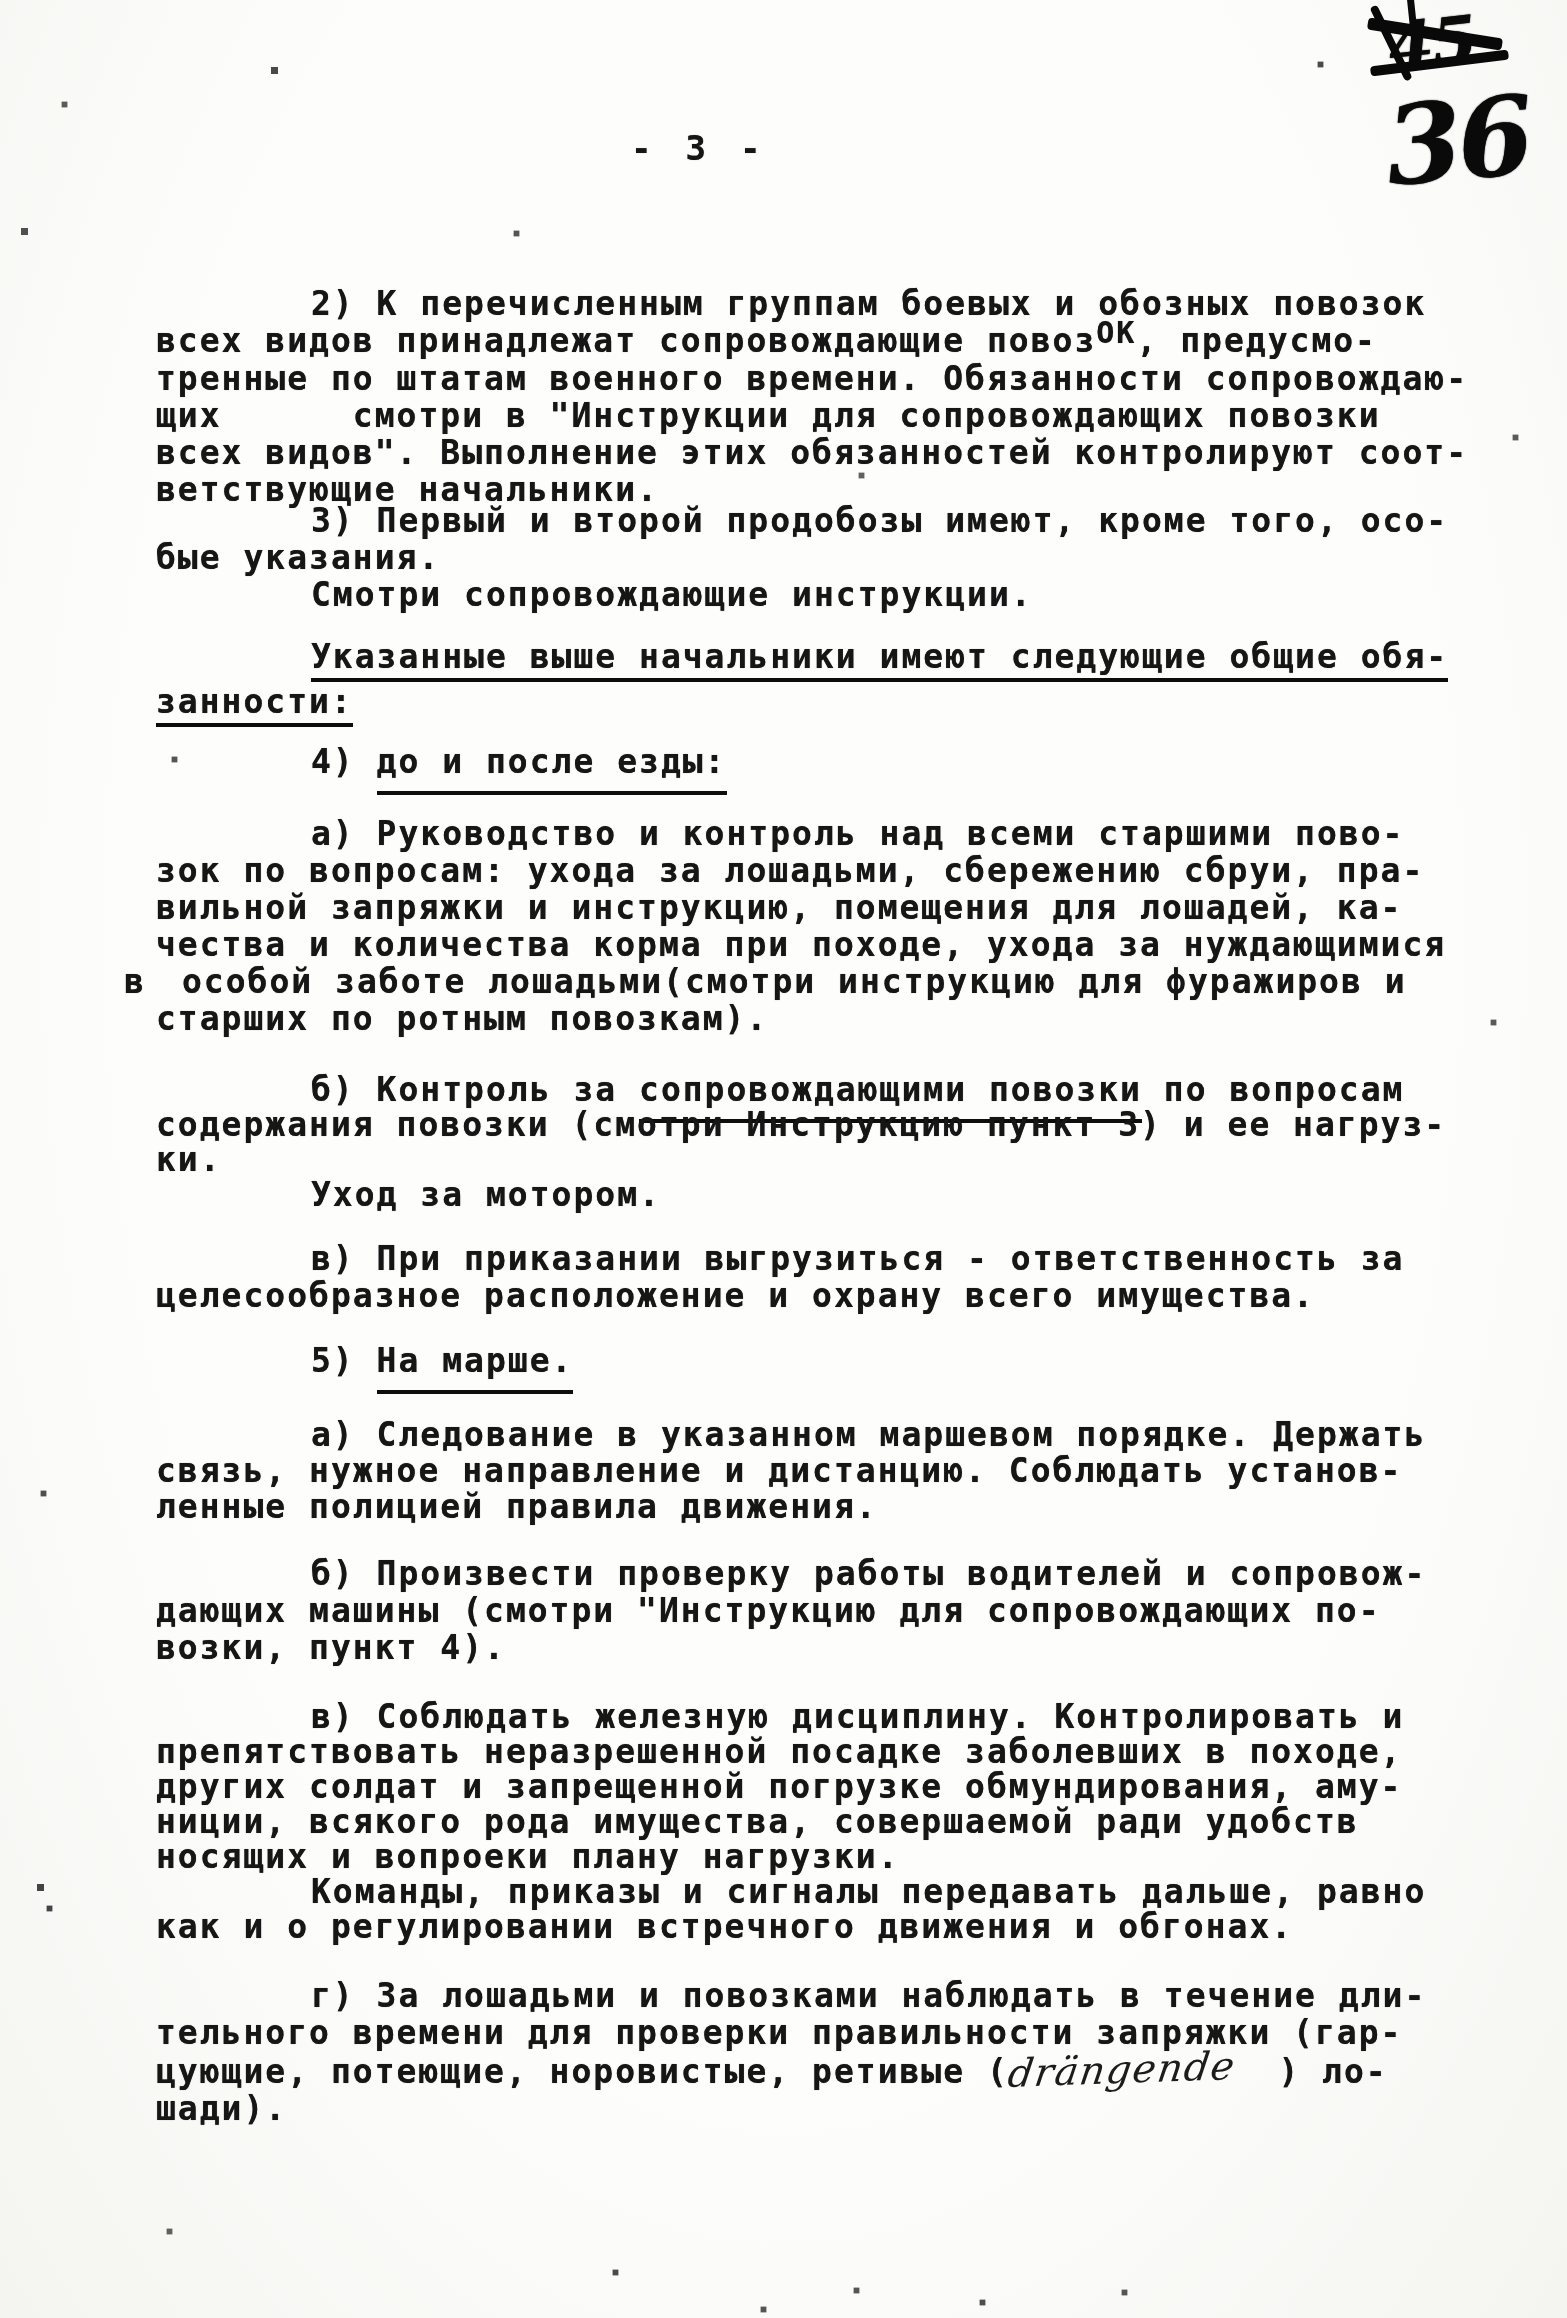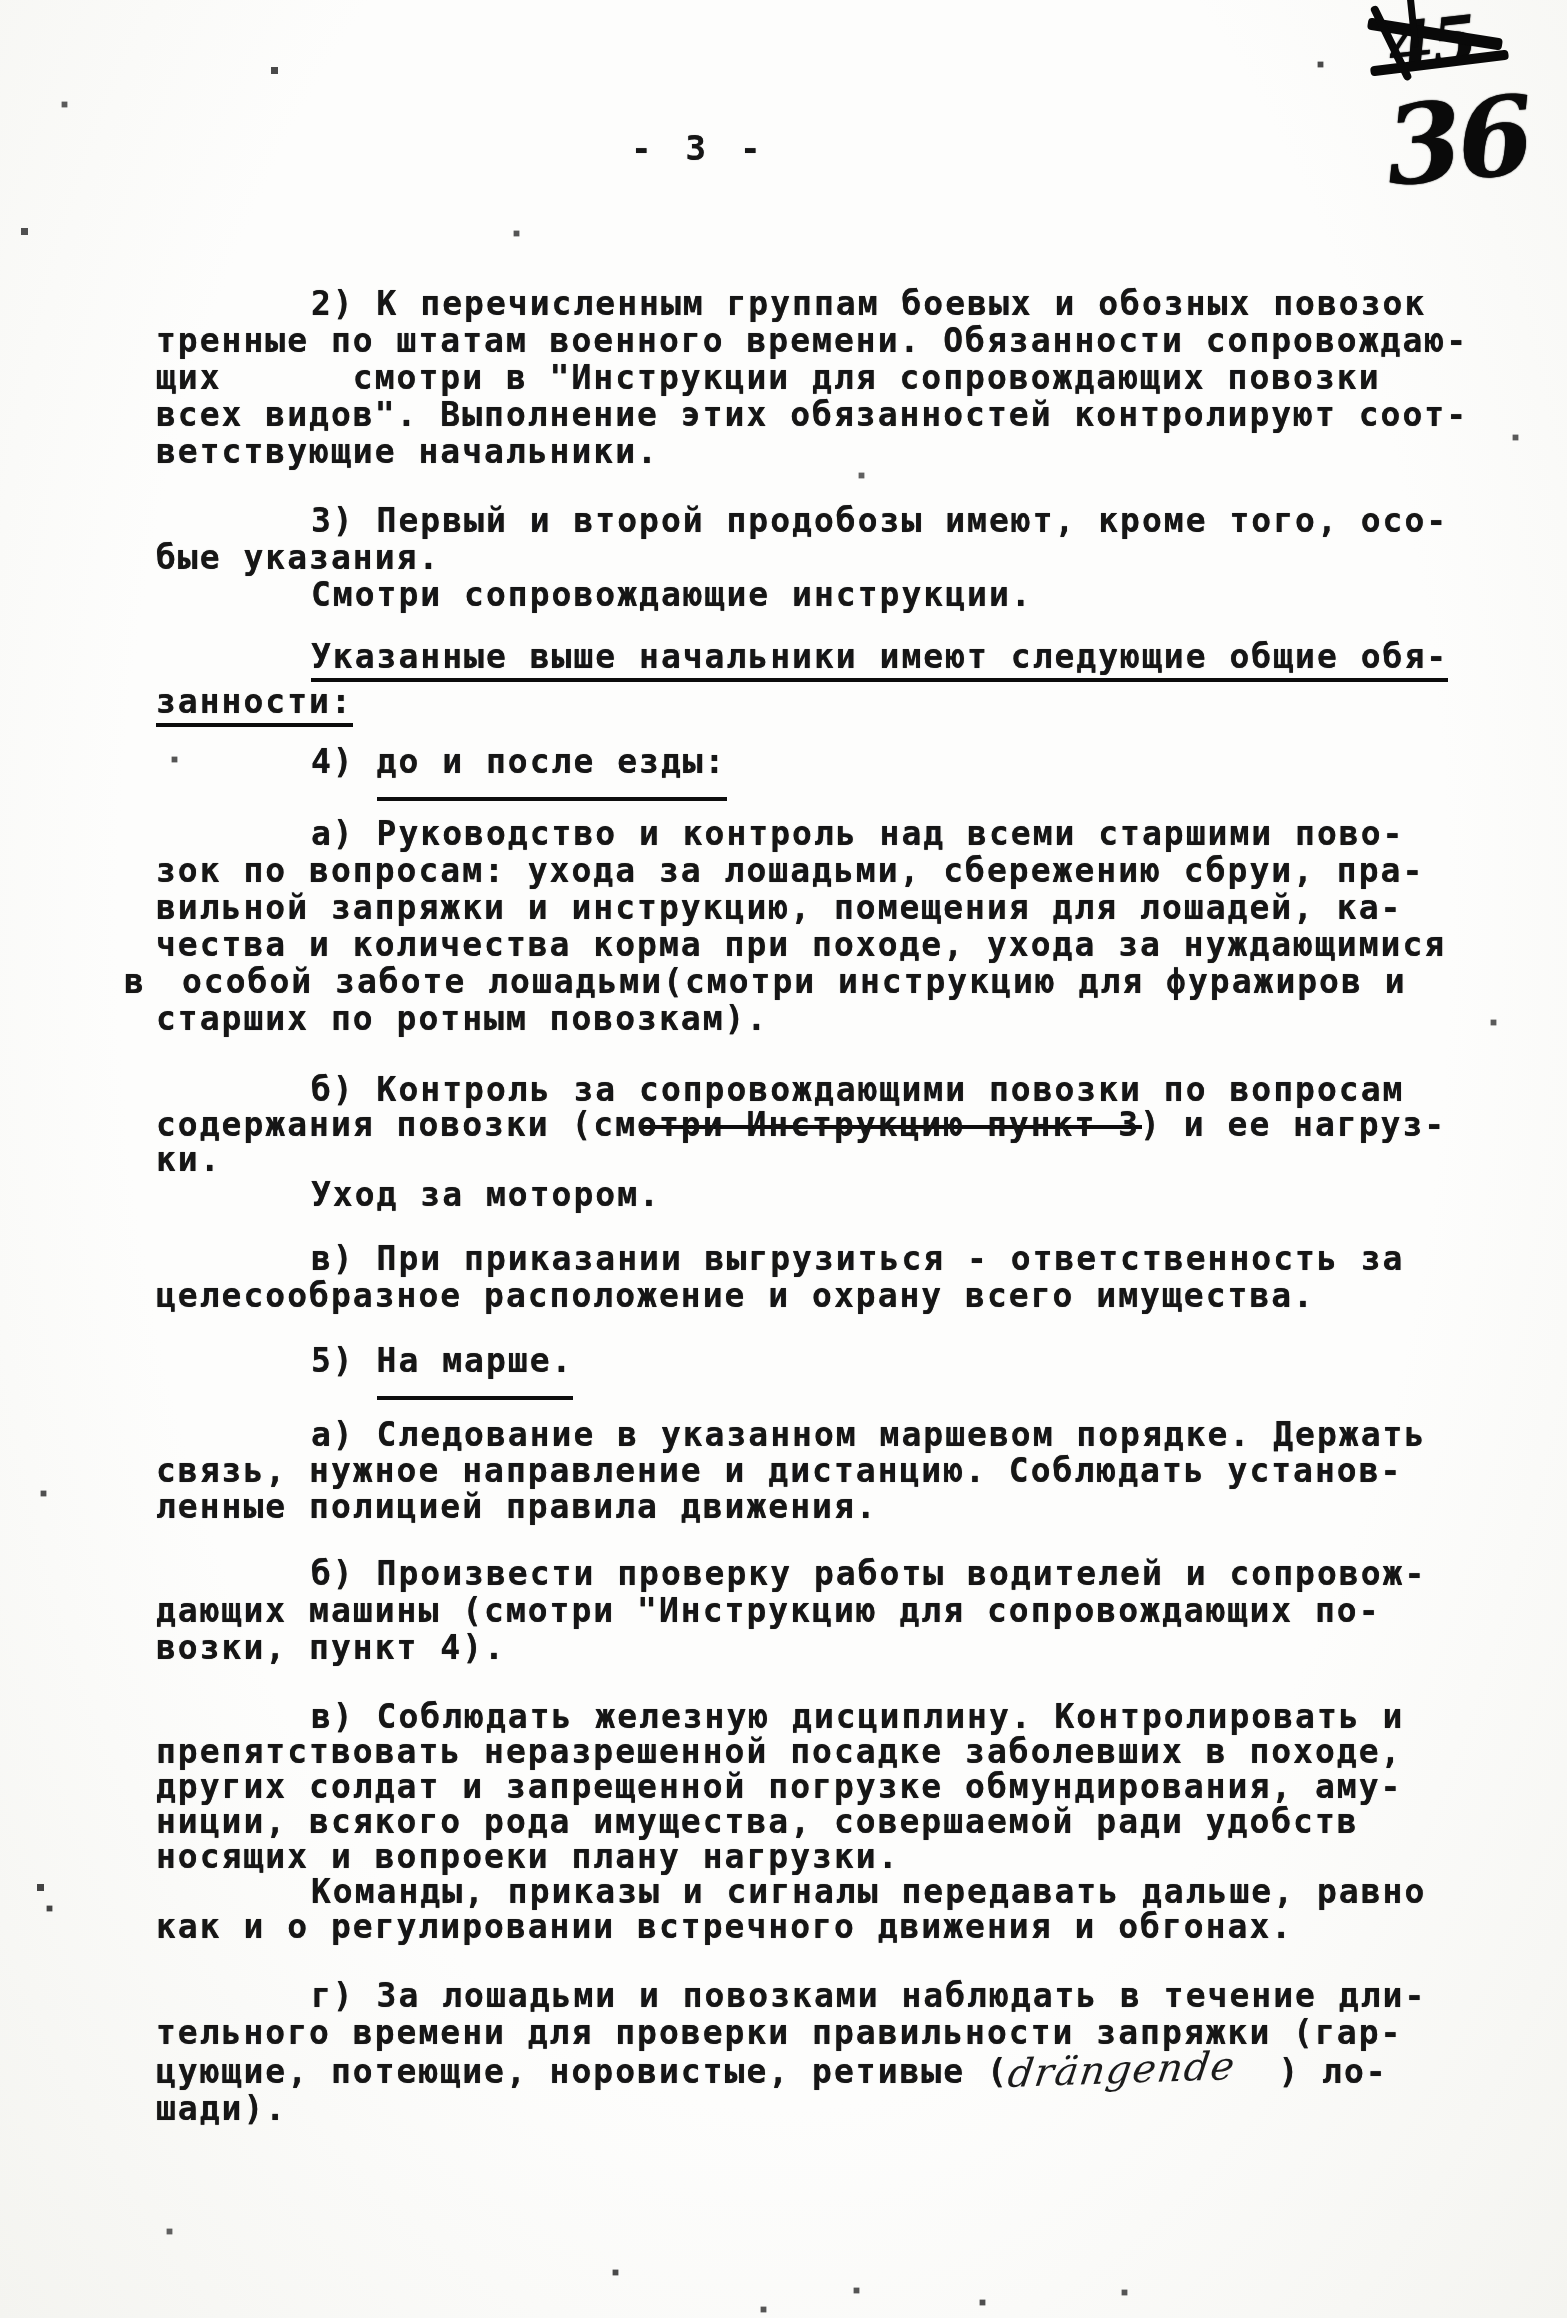--- a/index.html
+++ b/index.html
@@ -18,21 +18,21 @@
   }
   .block{position:absolute;left:156px;width:1366px;line-height:38px;}
   .lh52 .line{line-height:35px;}
   .lh53 .line{line-height:36px;}
   .lh54 .line{line-height:37px;}
   .lh55 .line{line-height:37px;}
   .lh66 .line{line-height:45px;}
   .line{white-space:nowrap;position:relative;}
   .ind{padding-left:155px;}
   .ind-sm{padding-left:26px;}
-  .ul{border-bottom:4.1px solid #0e0e0e;padding-bottom:16px;}
+  .ul{border-bottom:4.1px solid #0e0e0e;padding-bottom:10px;}
   .ul-h{border-bottom:4.8px solid #0c0c0c;padding-bottom:2px;}
   .sup{position:relative;top:-8.8px;font-size:30px;}
   .pageno{
     position:absolute;left:631px;top:128px;
     font-size:34px;letter-spacing:6.8px;
   }
   .margin-v{position:absolute;left:-32px;top:0;}
   .hw{
     font-family:"DejaVu Serif", serif;font-style:italic;font-weight:normal;
     font-size:39px;letter-spacing:1.4px;display:inline-block;
@@ -92,20 +92,21 @@
 
   <div class="crossout">
     <span class="num">45</span>
     <i class="s1"></i><i class="s2"></i><i class="s3"></i><i class="s4"></i>
   </div>
 
   <div class="hw-number">36</div>
 
   <div class="block lh55" style="top:285px">
     <div class="line ind">2) К перечисленным группам боевых и обозных повозок</div>
+    <div class="line"><span>всех видов принадлежат сопровождающие повоз</span><span class="sup">ОК</span><span>, предусмо-</span></div>
     <div class="line">тренные по штатам военного времени. Обязанности сопровождаю-</div>
     <div class="line">щих&nbsp;&nbsp;&nbsp;&nbsp;&nbsp;&nbsp;смотри в "Инструкции для сопровождающих повозки</div>
     <div class="line">всех видов". Выполнение этих обязанностей контролируют соот-</div>
     <div class="line">ветствующие начальники.</div>
   </div>
 
   <div class="block lh54" style="top:502px">
     <div class="line ind">3) Первый и второй продобозы имеют, кроме того, осо-</div>
     <div class="line">бые указания.</div>
     <div class="line ind">Смотри сопровождающие инструкции.</div>

